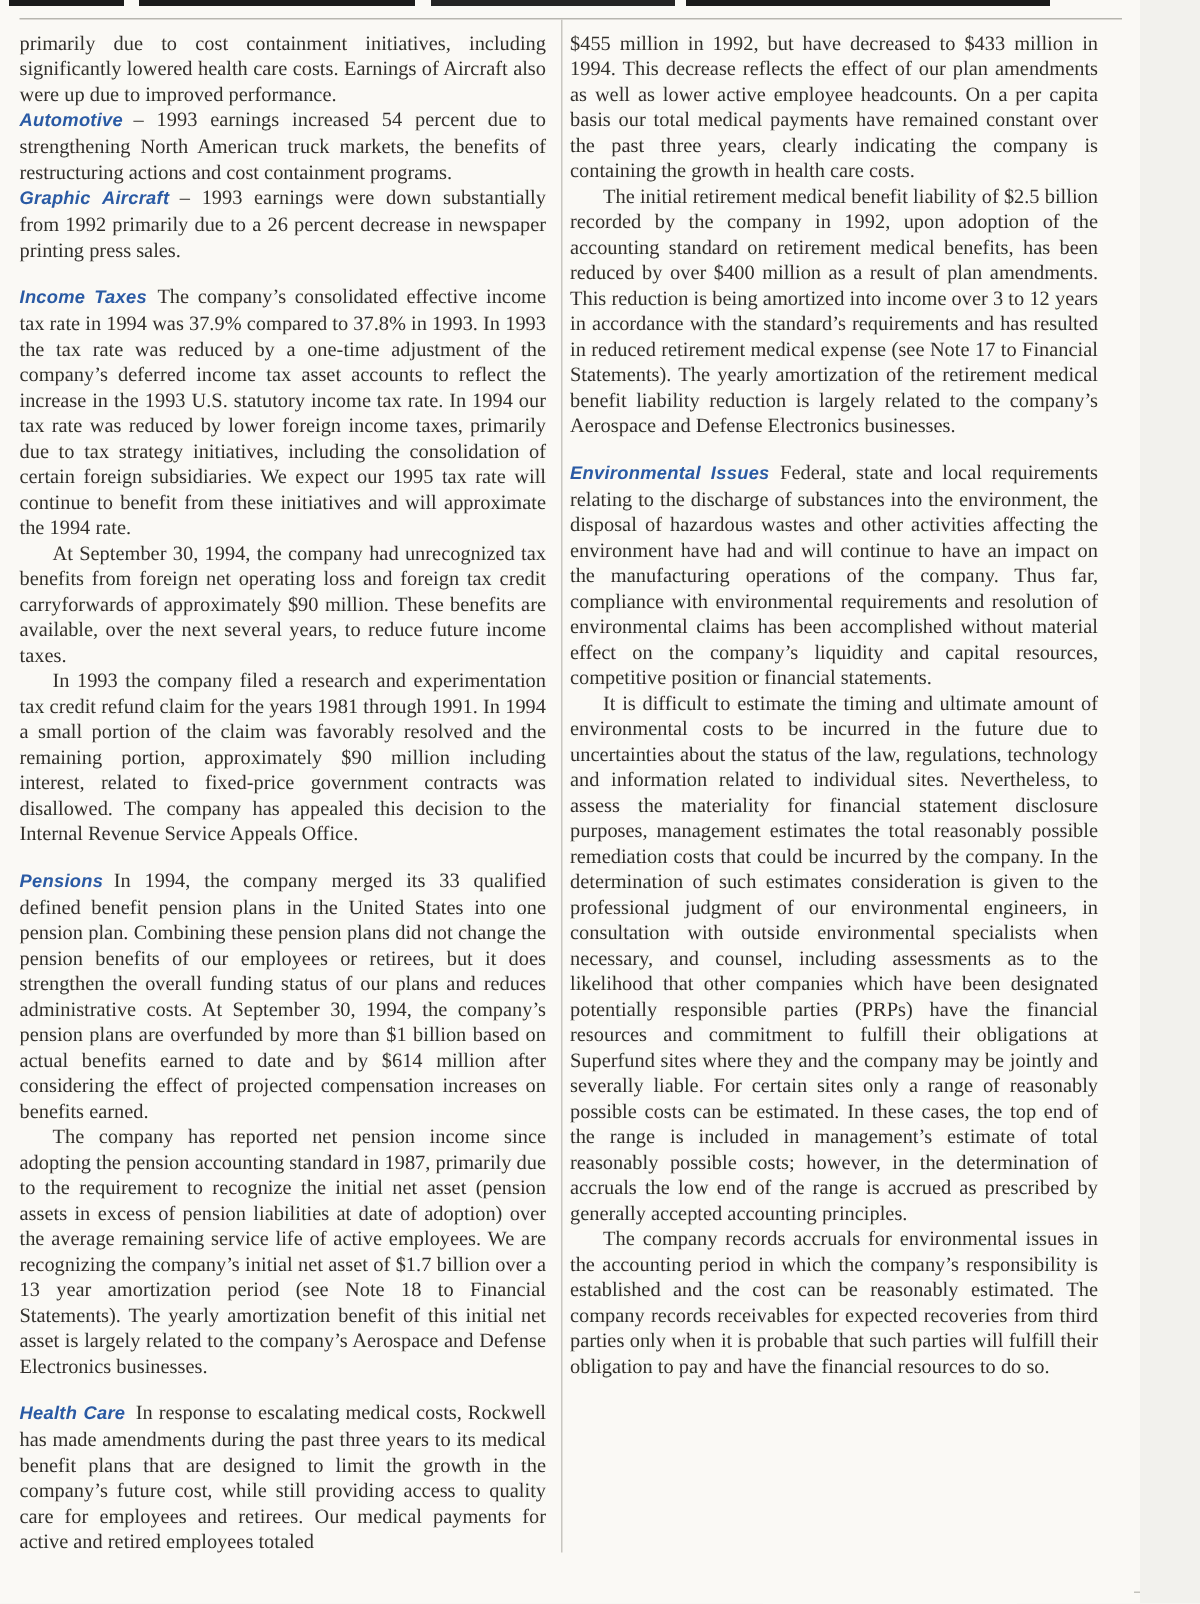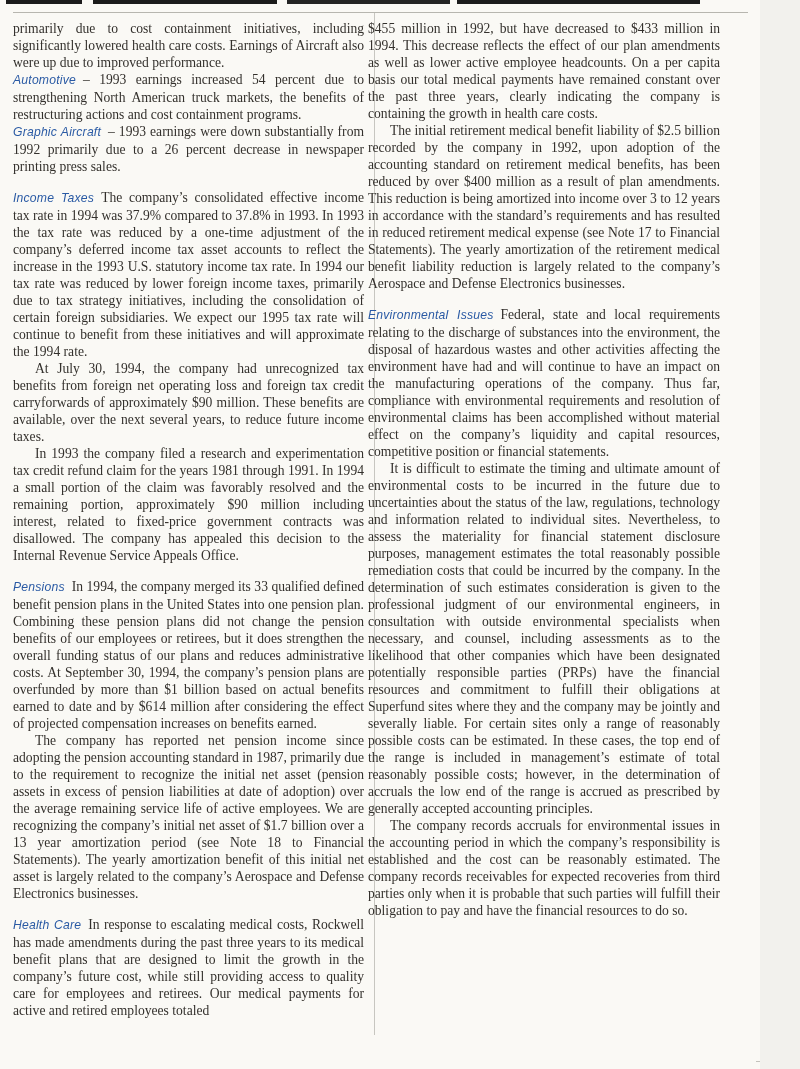--- a/index.html
+++ b/index.html
@@ -32,33 +32,33 @@
     background: #c7c6c0;
   }
   .page-edge-shadow {
     position: absolute; top: 0; left: 762px; width: 2px; height: 100%;
     background: linear-gradient(to bottom, rgba(110,110,104,0.18), rgba(110,110,104,0.03) 60%, rgba(110,110,104,0.06));
   }
   .col {
     position: absolute; top: 20px;
   }
   .col-left  { left: 13px;  width: 351px; }
-  .col-right { left: 368px; width: 352px; }
+  .col-right { left: 380px; width: 352px; }
   .col p {
     margin: 0;
     font-size: 13.6px;
     line-height: 17px;
     color: #33302c;
     text-align: justify;
   }
   .indent { text-indent: 22px; }
   .sect   { margin-top: 14px !important; }
   .label {
     font-family: "Liberation Sans", sans-serif;
-    font-weight: normal;
+    font-weight: bold;
     font-style: italic;
     font-size: 12.2px;
     letter-spacing: 0.2px;
     color: #2a5aa4;
     margin-right: 7px;
   }
   .page-number {
     position: absolute; left: 767px; top: 1045px;
     font-family: "Liberation Sans", sans-serif;
     font-weight: bold;
@@ -87,21 +87,21 @@
 
   <div class="col col-left">
     <p><span>primarily due to cost containment initiatives, including significantly lowered health care costs. Earnings of Aircraft also were up due to improved performance.</span></p>
 
     <p><span class="label">Automotive</span><span>– 1993 earnings increased 54 percent due to strengthening North American truck markets, the benefits of restructuring actions and cost containment programs.</span></p>
 
     <p><span class="label">Graphic Aircraft</span><span>– 1993 earnings were down substantially from 1992 primarily due to a 26 percent decrease in newspaper printing press sales.</span></p>
 
     <p class="sect"><span class="label">Income Taxes</span><span>The company’s consolidated effective income tax rate in 1994 was 37.9% compared to 37.8% in 1993. In 1993 the tax rate was reduced by a one-time adjustment of the company’s deferred income tax asset accounts to reflect the increase in the 1993 U.S. statutory income tax rate. In 1994 our tax rate was reduced by lower foreign income taxes, primarily due to tax strategy initiatives, including the consolidation of certain foreign subsidiaries. We expect our 1995 tax rate will continue to benefit from these initiatives and will approximate the 1994 rate.</span></p>
 
-    <p class="indent"><span>At July 30, 1994, the company had unrecognized tax benefits from foreign net operating loss and foreign tax credit carryforwards of approximately $90 million. These benefits are available, over the next several years, to reduce future income taxes.</span></p>
+    <p class="indent"><span>At September 30, 1994, the company had unrecognized tax benefits from foreign net operating loss and foreign tax credit carryforwards of approximately $90 million. These benefits are available, over the next several years, to reduce future income taxes.</span></p>
 
     <p class="indent"><span>In 1993 the company filed a research and experimentation tax credit refund claim for the years 1981 through 1991. In 1994 a small portion of the claim was favorably resolved and the remaining portion, approximately $90 million including interest, related to fixed-price government contracts was disallowed. The company has appealed this decision to the Internal Revenue Service Appeals Office.</span></p>
 
     <p class="sect"><span class="label">Pensions</span><span>In 1994, the company merged its 33 qualified defined benefit pension plans in the United States into one pension plan. Combining these pension plans did not change the pension benefits of our employees or retirees, but it does strengthen the overall funding status of our plans and reduces administrative costs. At September 30, 1994, the company’s pension plans are overfunded by more than $1 billion based on actual benefits earned to date and by $614 million after considering the effect of projected compensation increases on benefits earned.</span></p>
 
     <p class="indent"><span>The company has reported net pension income since adopting the pension accounting standard in 1987, primarily due to the requirement to recognize the initial net asset (pension assets in excess of pension liabilities at date of adoption) over the average remaining service life of active employees. We are recognizing the company’s initial net asset of $1.7 billion over a 13 year amortization period (see Note 18 to Financial Statements). The yearly amortization benefit of this initial net asset is largely related to the company’s Aerospace and Defense Electronics businesses.</span></p>
 
     <p class="sect"><span class="label">Health Care</span><span>In response to escalating medical costs, Rockwell has made amendments during the past three years to its medical benefit plans that are designed to limit the growth in the company’s future cost, while still providing access to quality care for employees and retirees. Our medical payments for active and retired employees totaled</span></p>
   </div>
 

